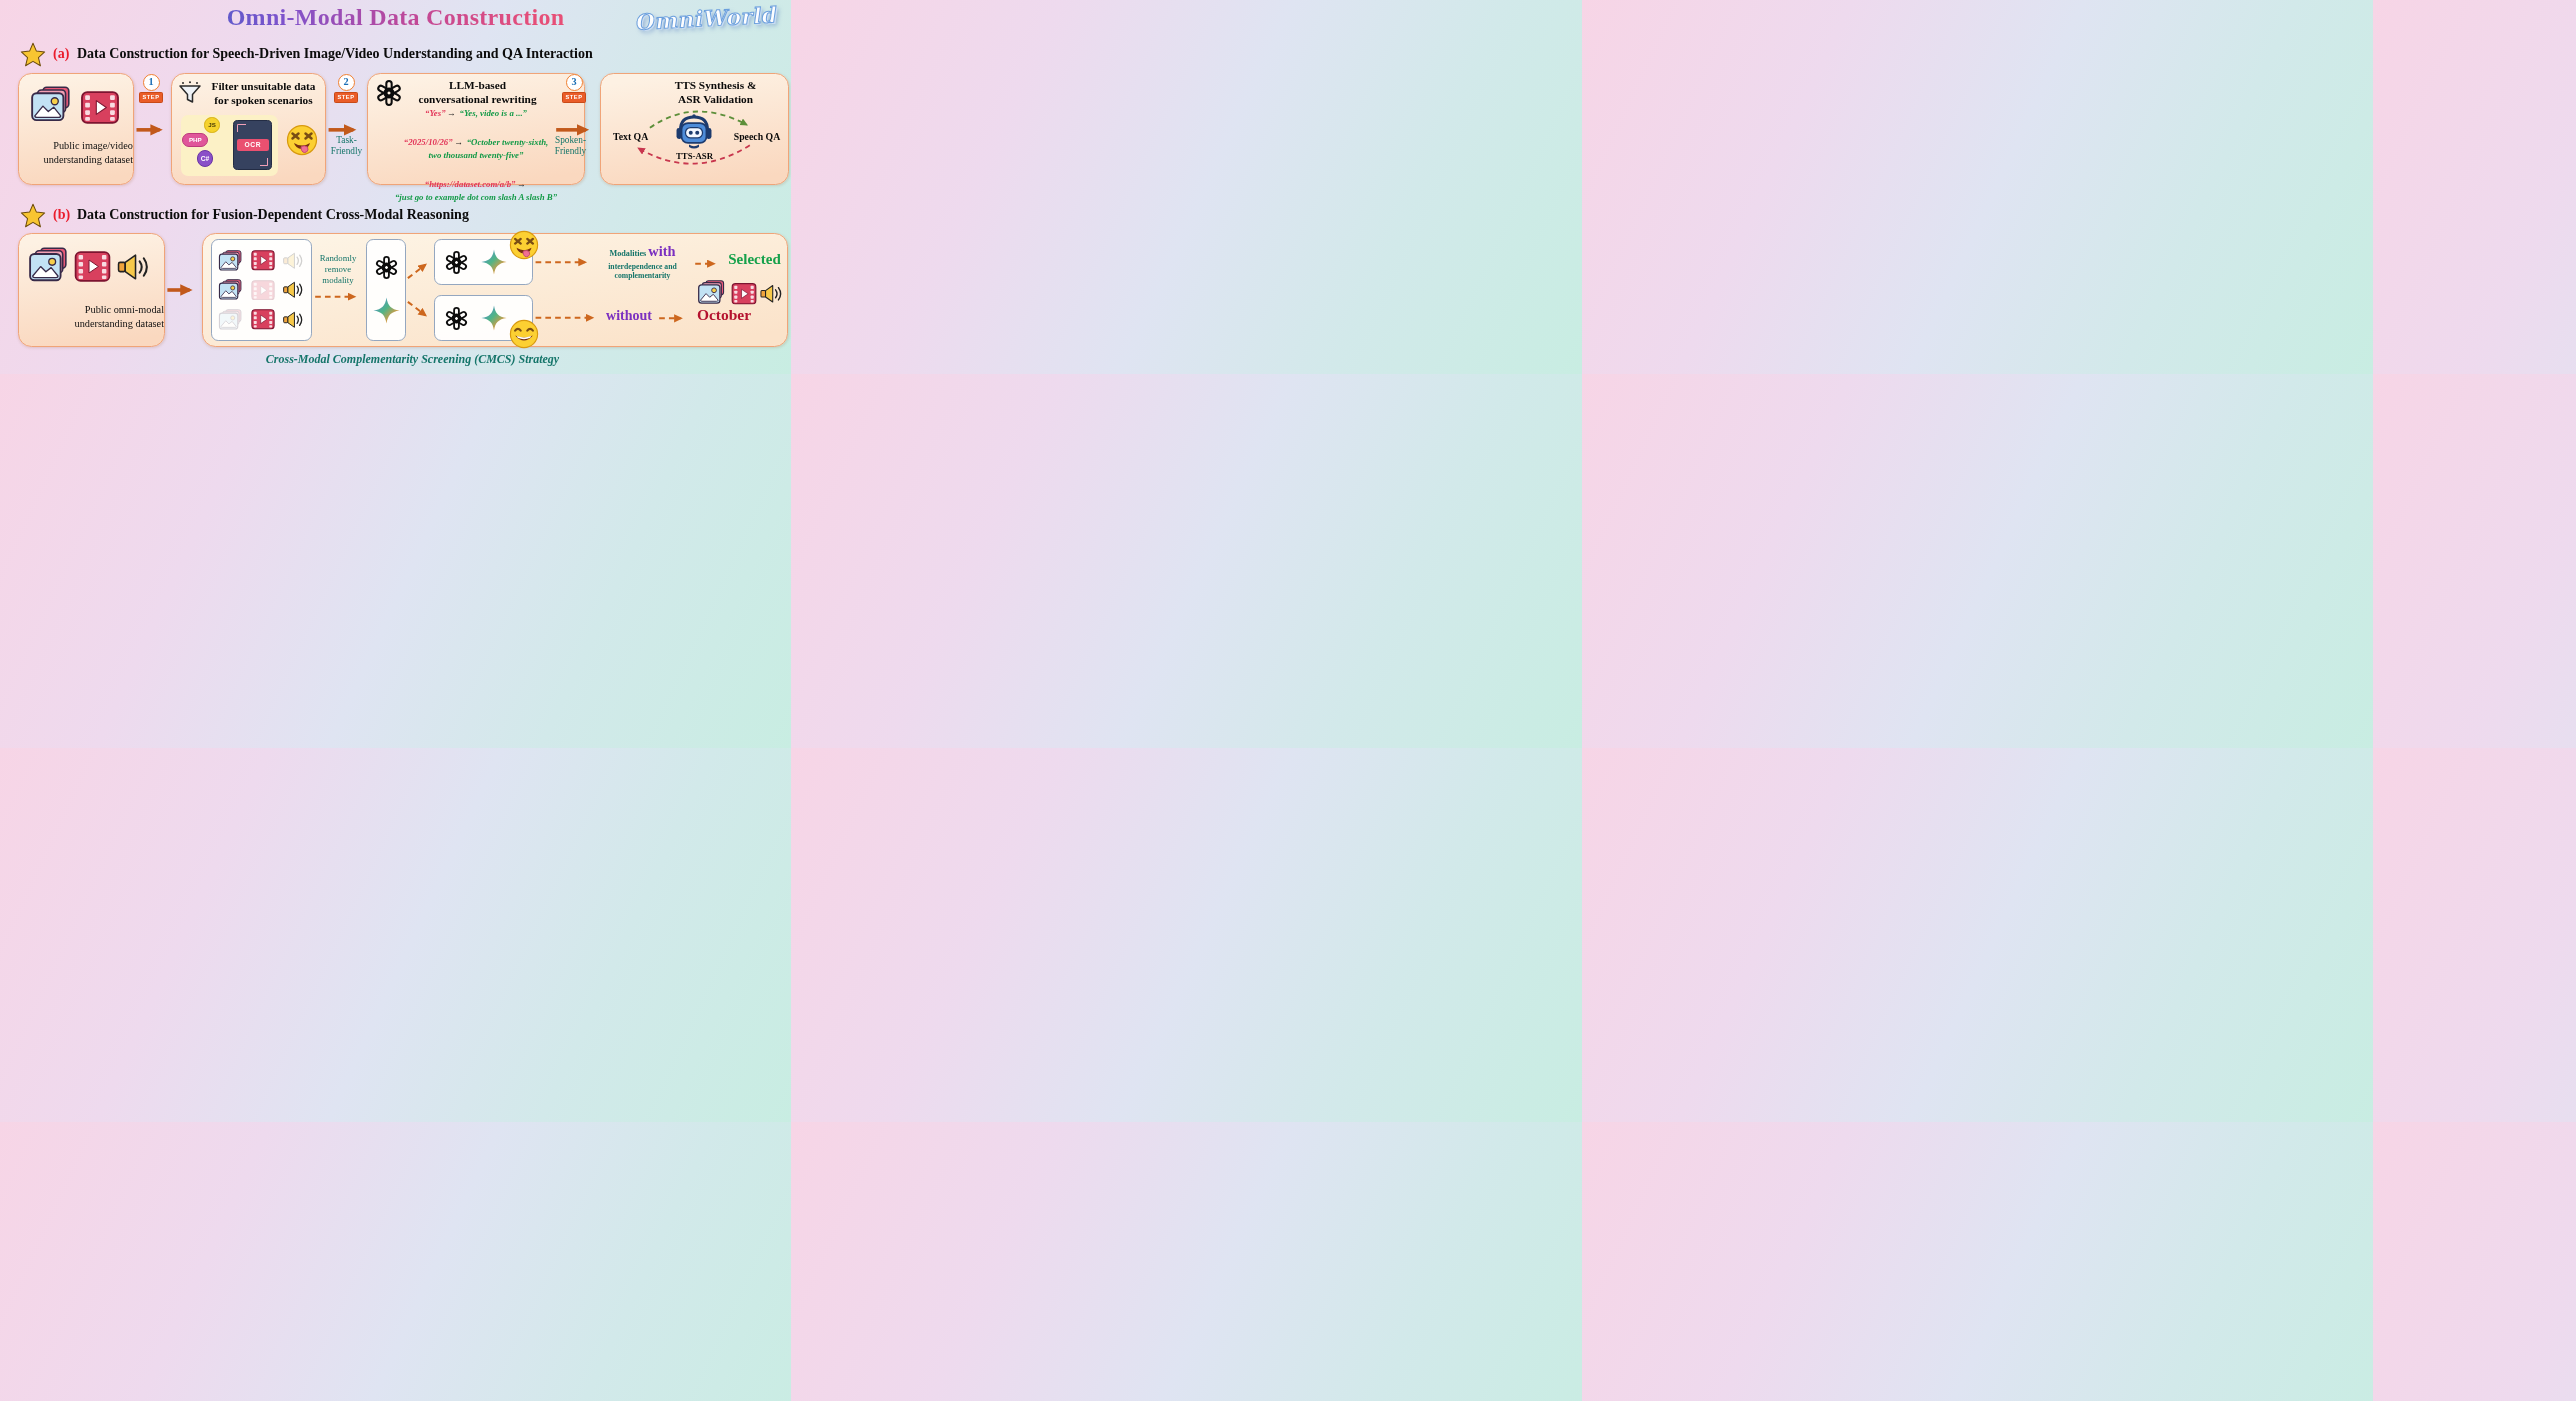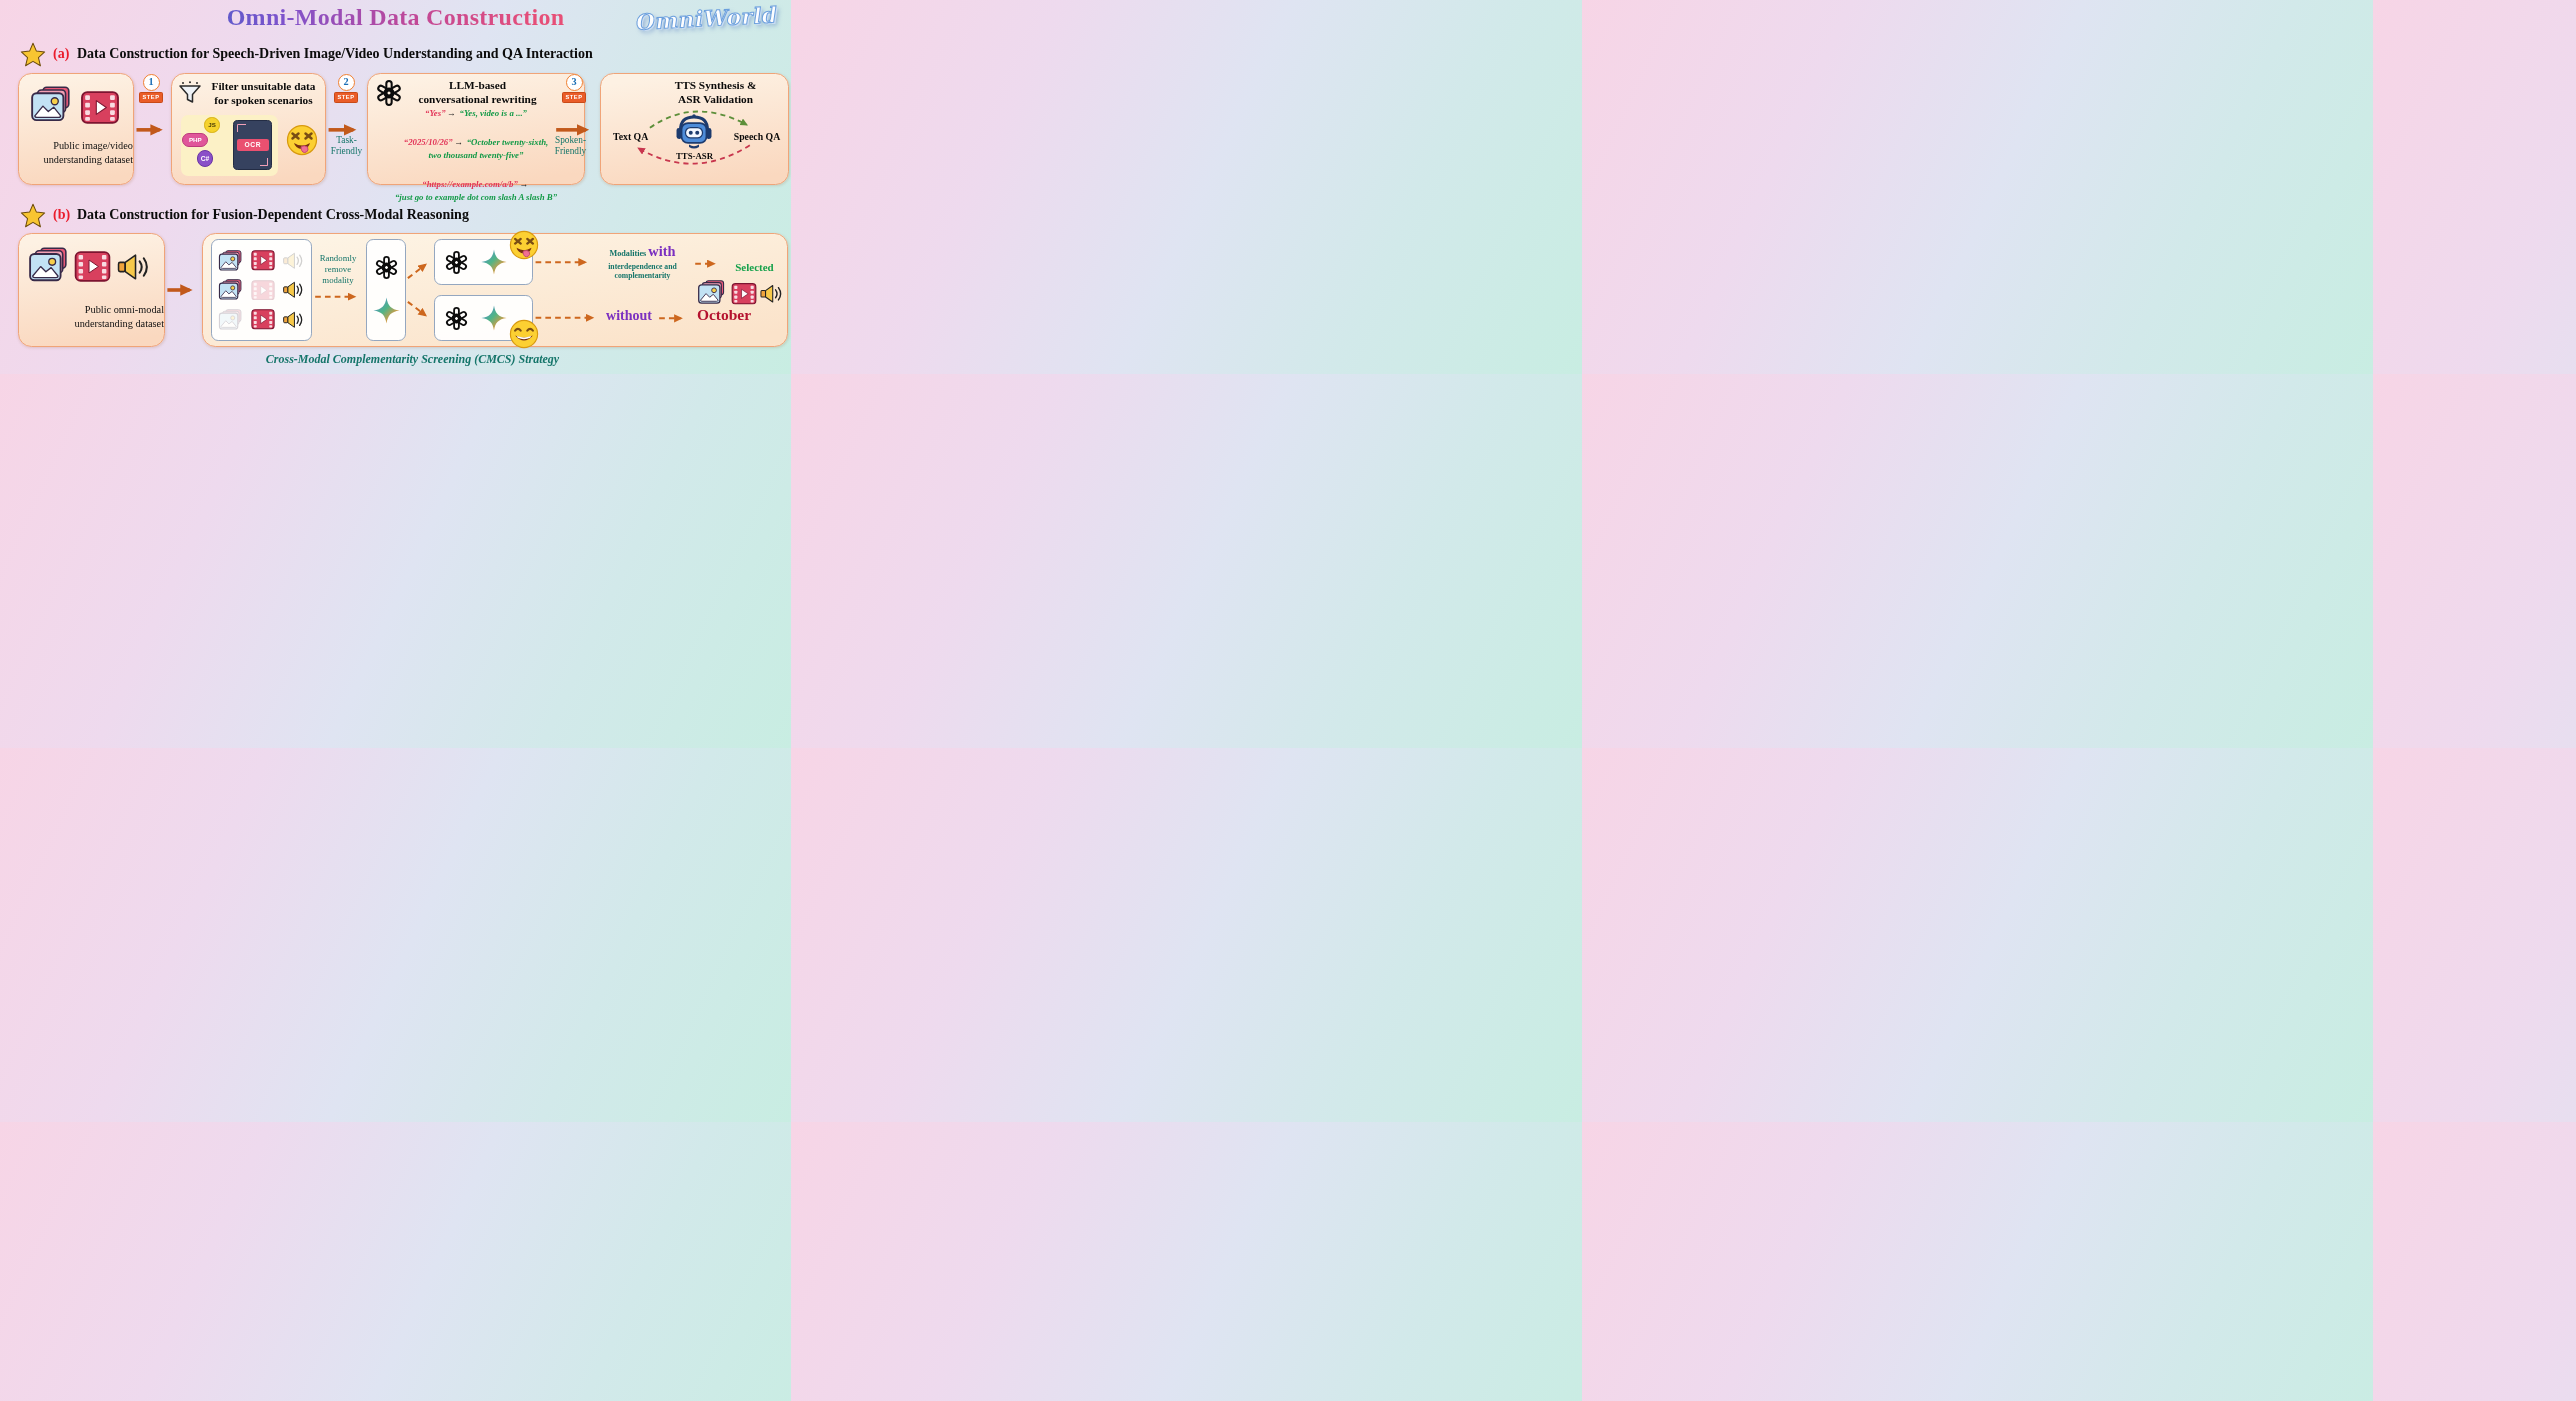--- a/index.html
+++ b/index.html
@@ -246,21 +246,21 @@
       <span class="ex-to">“Yes, video is a ...”</span>
     </div>
     <div class="ex gap">
       <span class="ex-from">“2025/10/26”</span><span class="ex-arrow">→</span>
       <span class="ex-to">“October twenty-sixth,</span>
     </div>
     <div class="ex">
       <span class="ex-to">two thousand twenty-five”</span>
     </div>
     <div class="ex gap">
-      <span class="ex-from">“https://example.com/a/b”</span><span class="ex-arrow">→</span>
+      <span class="ex-from">“https://dataset.com/a/b”</span><span class="ex-arrow">→</span>
     </div>
     <div class="ex">
       <span class="ex-to">“just go to example dot com slash A slash B”</span>
     </div>
   </div>
 </div>
 
 <div class="abs teal-label" style="left:554px;top:135px;width:33px">
   <div>Spoken-</div>
   <div>Friendly</div>
@@ -383,21 +383,21 @@
 
 <div class="abs" style="left:592px;top:244px;width:101px;text-align:center">
   <div style="line-height:15.5px">
     <span class="tealtxt" style="font-size:8.2px">Modalities</span>
     <span class="lbl-purple" style="font-size:14.4px;font-weight:bold">with</span>
   </div>
   <div class="tealtxt" style="font-size:7.7px;line-height:9.8px">interdependence and</div>
   <div class="tealtxt" style="font-size:7.7px;line-height:9.8px">complementarity</div>
 </div>
 
-<div class="abs big-label lbl-green" style="left:720px;top:261px;width:69px;font-size:11px">Selected</div>
+<div class="abs big-label lbl-green" style="left:720px;top:251px;width:69px;font-size:15px">Selected</div>
 <svg class="abs" style="left:697px;top:280px;width:29px;height:25px" viewBox="0 0 56 48" width="29" height="25">
     <use href="#icon-image"></use>
   </svg>
 <svg class="abs" style="left:731px;top:283px;width:26px;height:21.6px" viewBox="0 0 50 42" width="26" height="21.6">
     <use href="#icon-video"></use>
   </svg>
 <svg class="abs" style="left:760px;top:283px;width:24px;height:21.6px" viewBox="0 0 46 42" width="24" height="21.6">
     <use href="#icon-speaker"></use>
   </svg>
 

